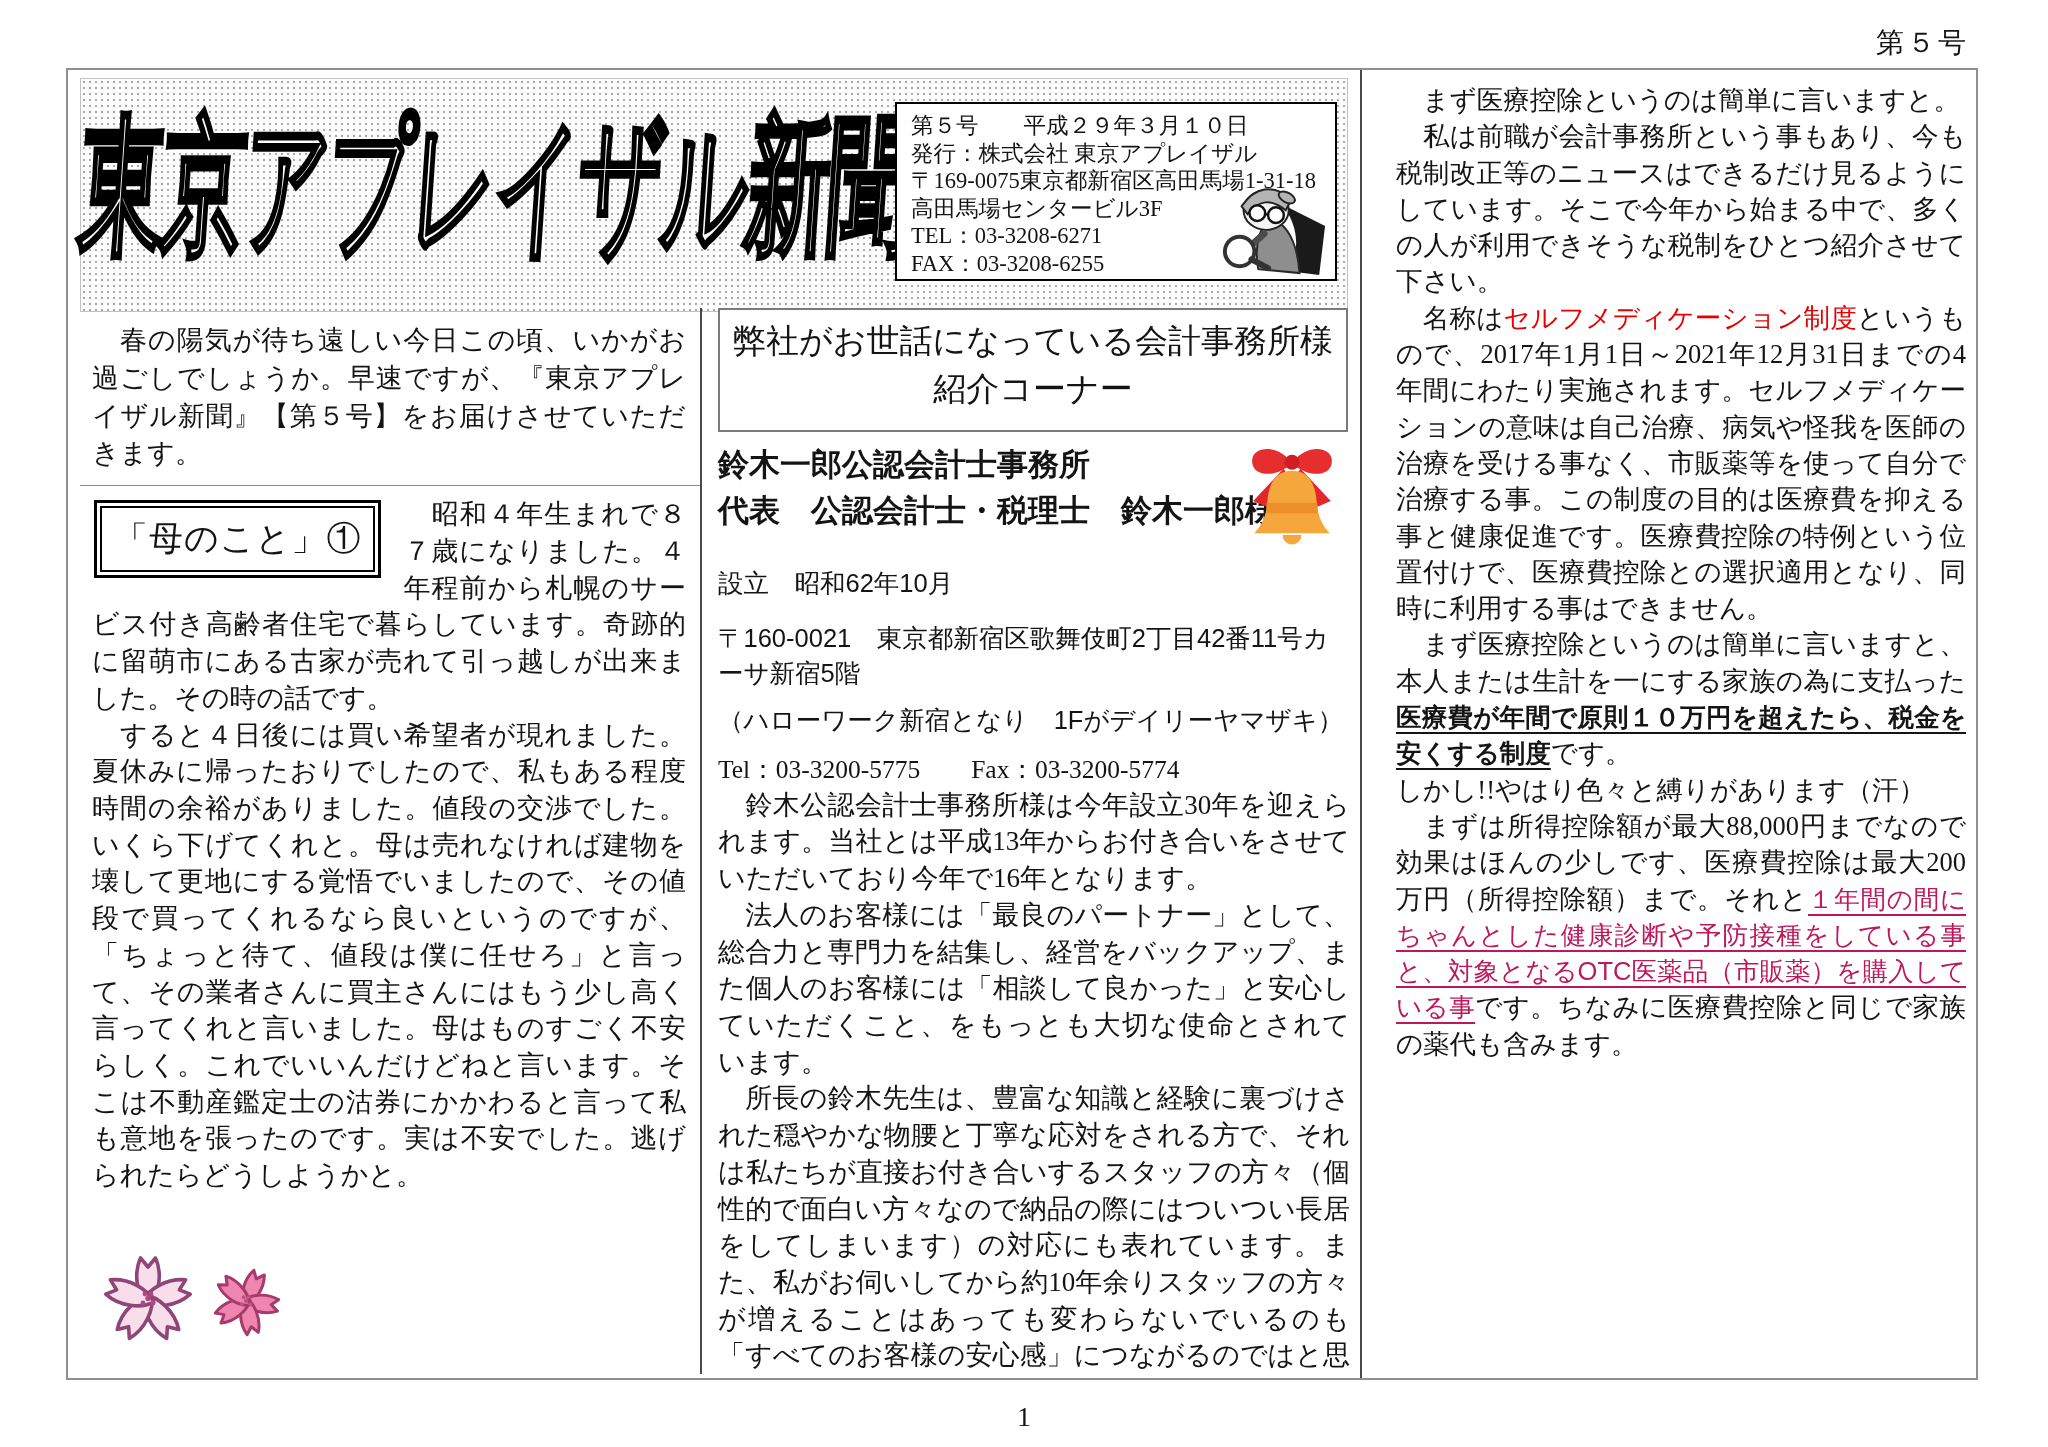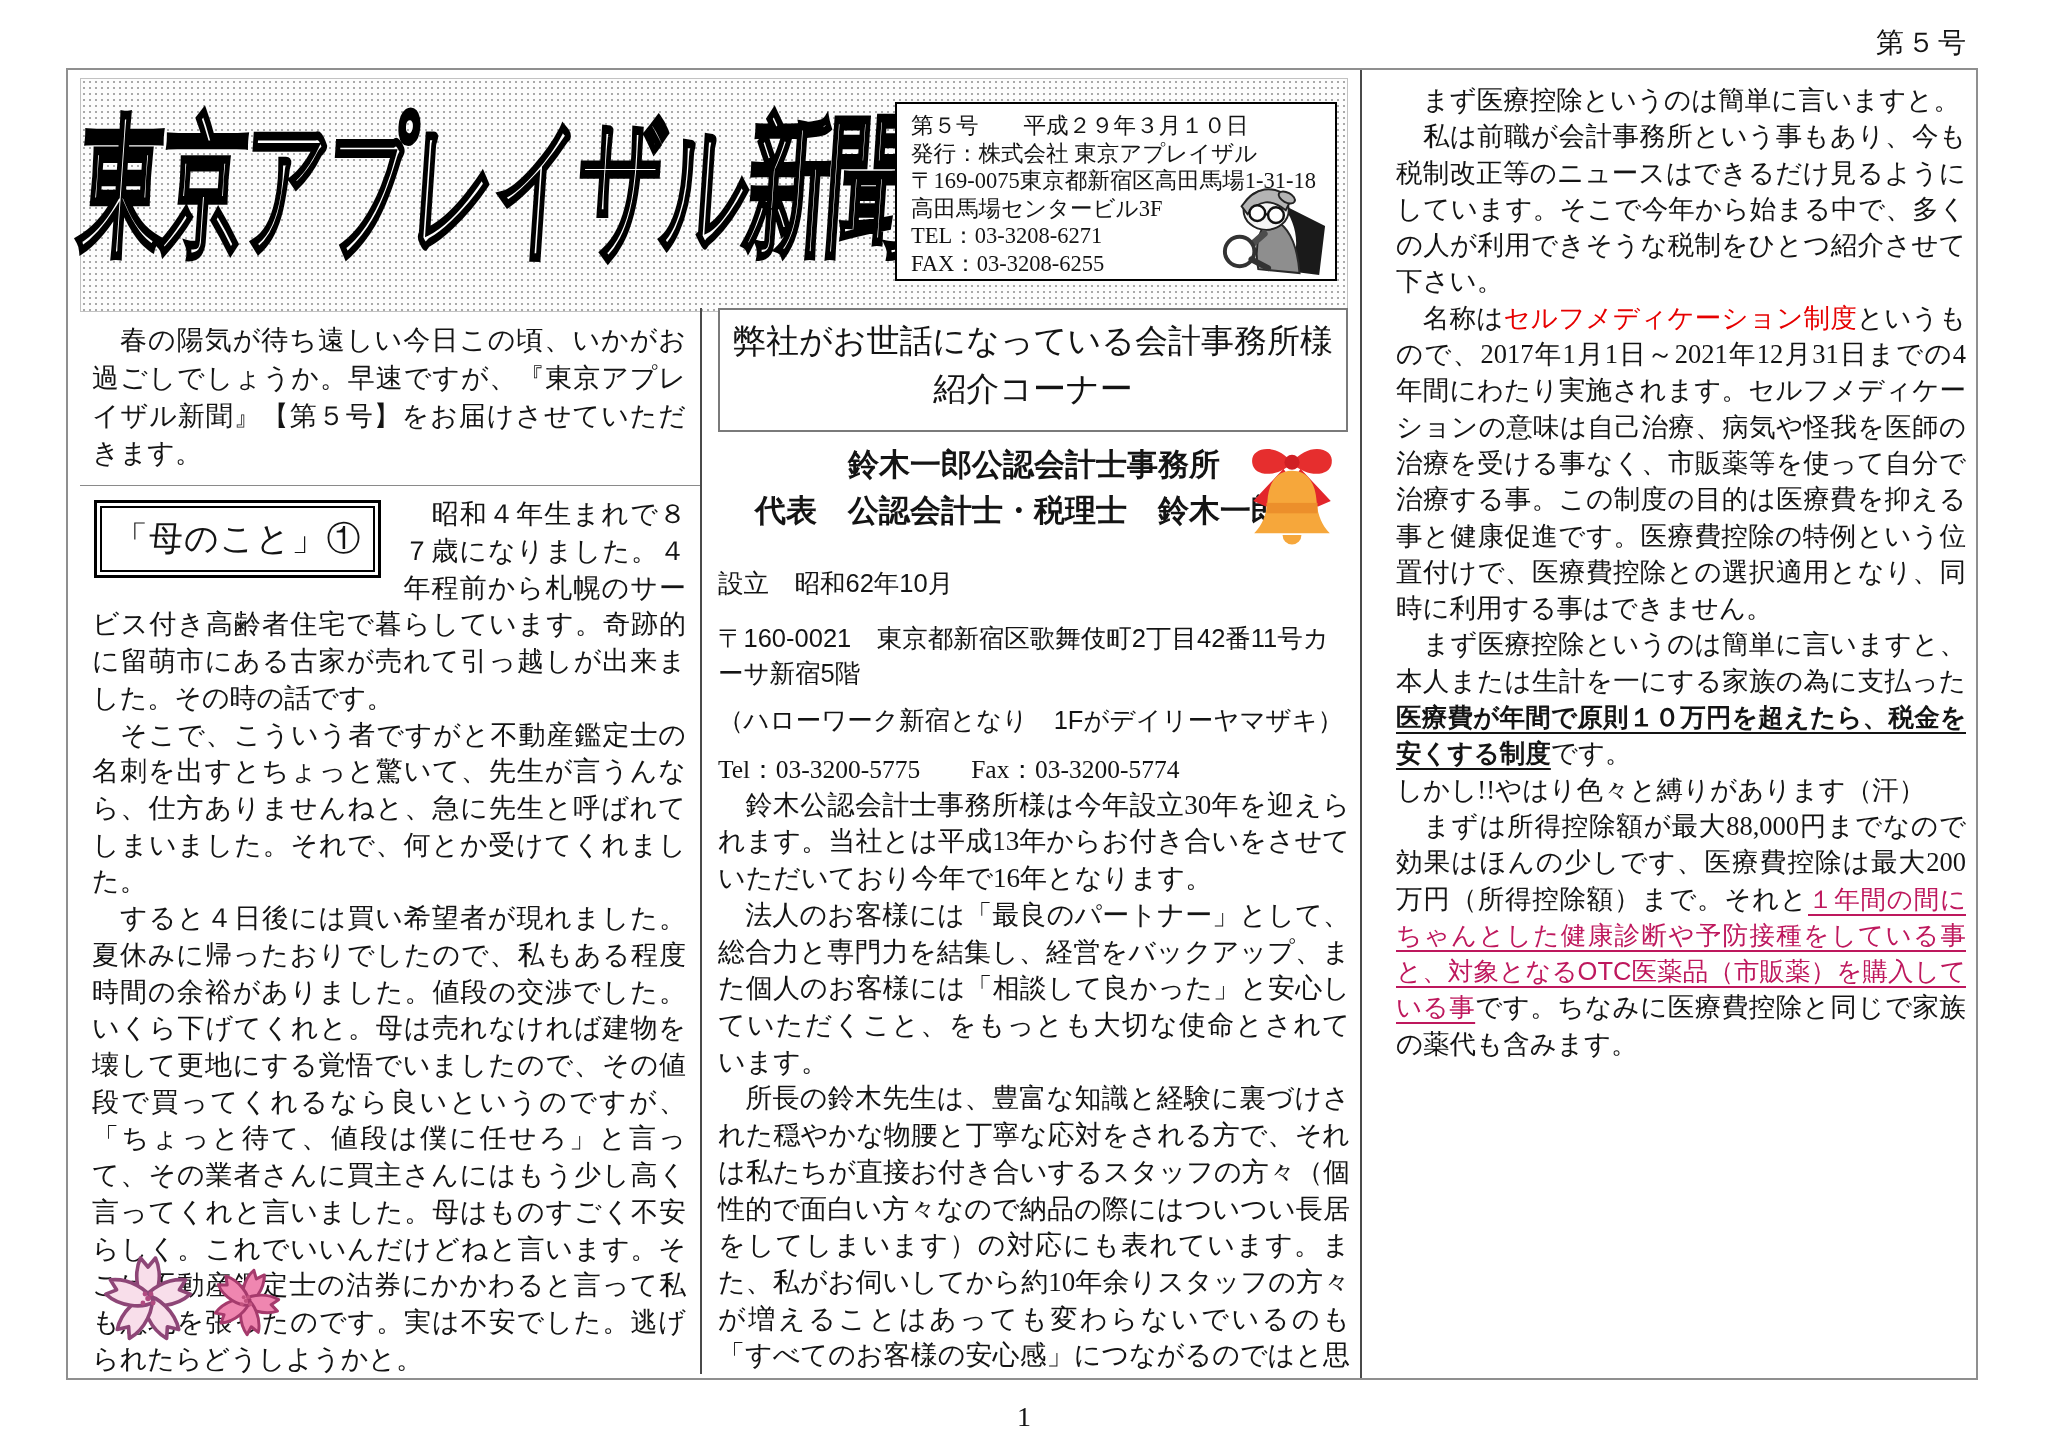--- a/index.html
+++ b/index.html
@@ -52,21 +52,21 @@
   .haha-inner { border:2px solid #000; padding:8px 12px; font-size:34px; letter-spacing:1px; white-space:nowrap; }
   .sakura-wrap { position:absolute; left:8px; bottom:8px; width:240px; height:126px; }
   .sakura-1 { position:absolute; left:0; top:0; width:120px; height:120px; }
   .sakura-2 { position:absolute; left:112px; top:16px; width:92px; height:92px; }
 
   
   .corner-box {
     border:2px solid #7a7a7a; text-align:center; font-size:33px; line-height:1.45;
     padding:8px 0 16px; margin-right:2px; background:#fff;
   }
-  .firm-head { position:relative; margin-top:10px; min-height:96px;text-align:center; }
+  .firm-head { position:relative; margin-top:10px; min-height:96px; }
   .firm-name, .firm-rep {
     font-family:"Liberation Sans","DejaVu Sans",sans-serif; font-weight:bold;
     font-size:31px; line-height:1.5;
   }
   .bell { position:absolute; right:6px; top:-4px; width:104px; height:126px; }
   .firm-meta { font-family:"Liberation Sans","DejaVu Sans",sans-serif; font-size:25.5px; }
   .meta-est { margin-top:28px; }
   .meta-addr { margin-top:20px; }
   .meta-note { margin-top:12px; }
   .meta-tel { margin-top:14px; font-family:"Liberation Serif","DejaVu Serif",serif; }
@@ -130,21 +130,20 @@
     <div class="main-cols">
 
       <div class="col col-left">
         <p class="greeting">　春の陽気が待ち遠しい今日この頃、いかがお過ごしでしょうか。早速ですが、『東京アプレイザル新聞』【第５号】をお届けさせていただきます。</p>
         <hr class="rule">
         <div class="essay">
           <div class="haha-box">
             <div class="haha-inner">「母のこと」①</div>
           </div>
           <p class="body-p">　昭和４年生まれで８７歳になりました。４年程前から札幌のサービス付き高齢者住宅で暮らしています。奇跡的に留萌市にある古家が売れて引っ越しが出来ました。その時の話です。</p>
-          <p class="body-p">　そこで、こういう者ですがと不動産鑑定士の名刺を出すとちょっと驚いて、先生が言うんなら、仕方ありませんねと、急に先生と呼ばれてしまいました。それで、何とか受けてくれました。</p>
           <p class="body-p">　すると４日後には買い希望者が現れました。夏休みに帰ったおりでしたので、私もある程度時間の余裕がありました。値段の交渉でした。いくら下げてくれと。母は売れなければ建物を壊して更地にする覚悟でいましたので、その値段で買ってくれるなら良いというのですが、「ちょっと待て、値段は僕に任せろ」と言って、その業者さんに買主さんにはもう少し高く言ってくれと言いました。母はものすごく不安らしく。これでいいんだけどねと言います。そこは不動産鑑定士の沽券にかかわると言って私も意地を張ったのです。実は不安でした。逃げられたらどうしようかと。</p>
         </div>
 
         <div class="sakura-wrap">
           <svg class="sakura-1" viewBox="-40 -40 80 80" aria-hidden="true">
             <g stroke="#8e4677" stroke-width="2.4" fill="#f8deea" stroke-linejoin="round">
               <g>
                   <path d="M0,4 C7,-2 10,-17 5,-28 L0,-22 L-5,-28 C-10,-17 -7,-2 0,4 Z"></path>
                 </g>
               <g transform="rotate(72)">

